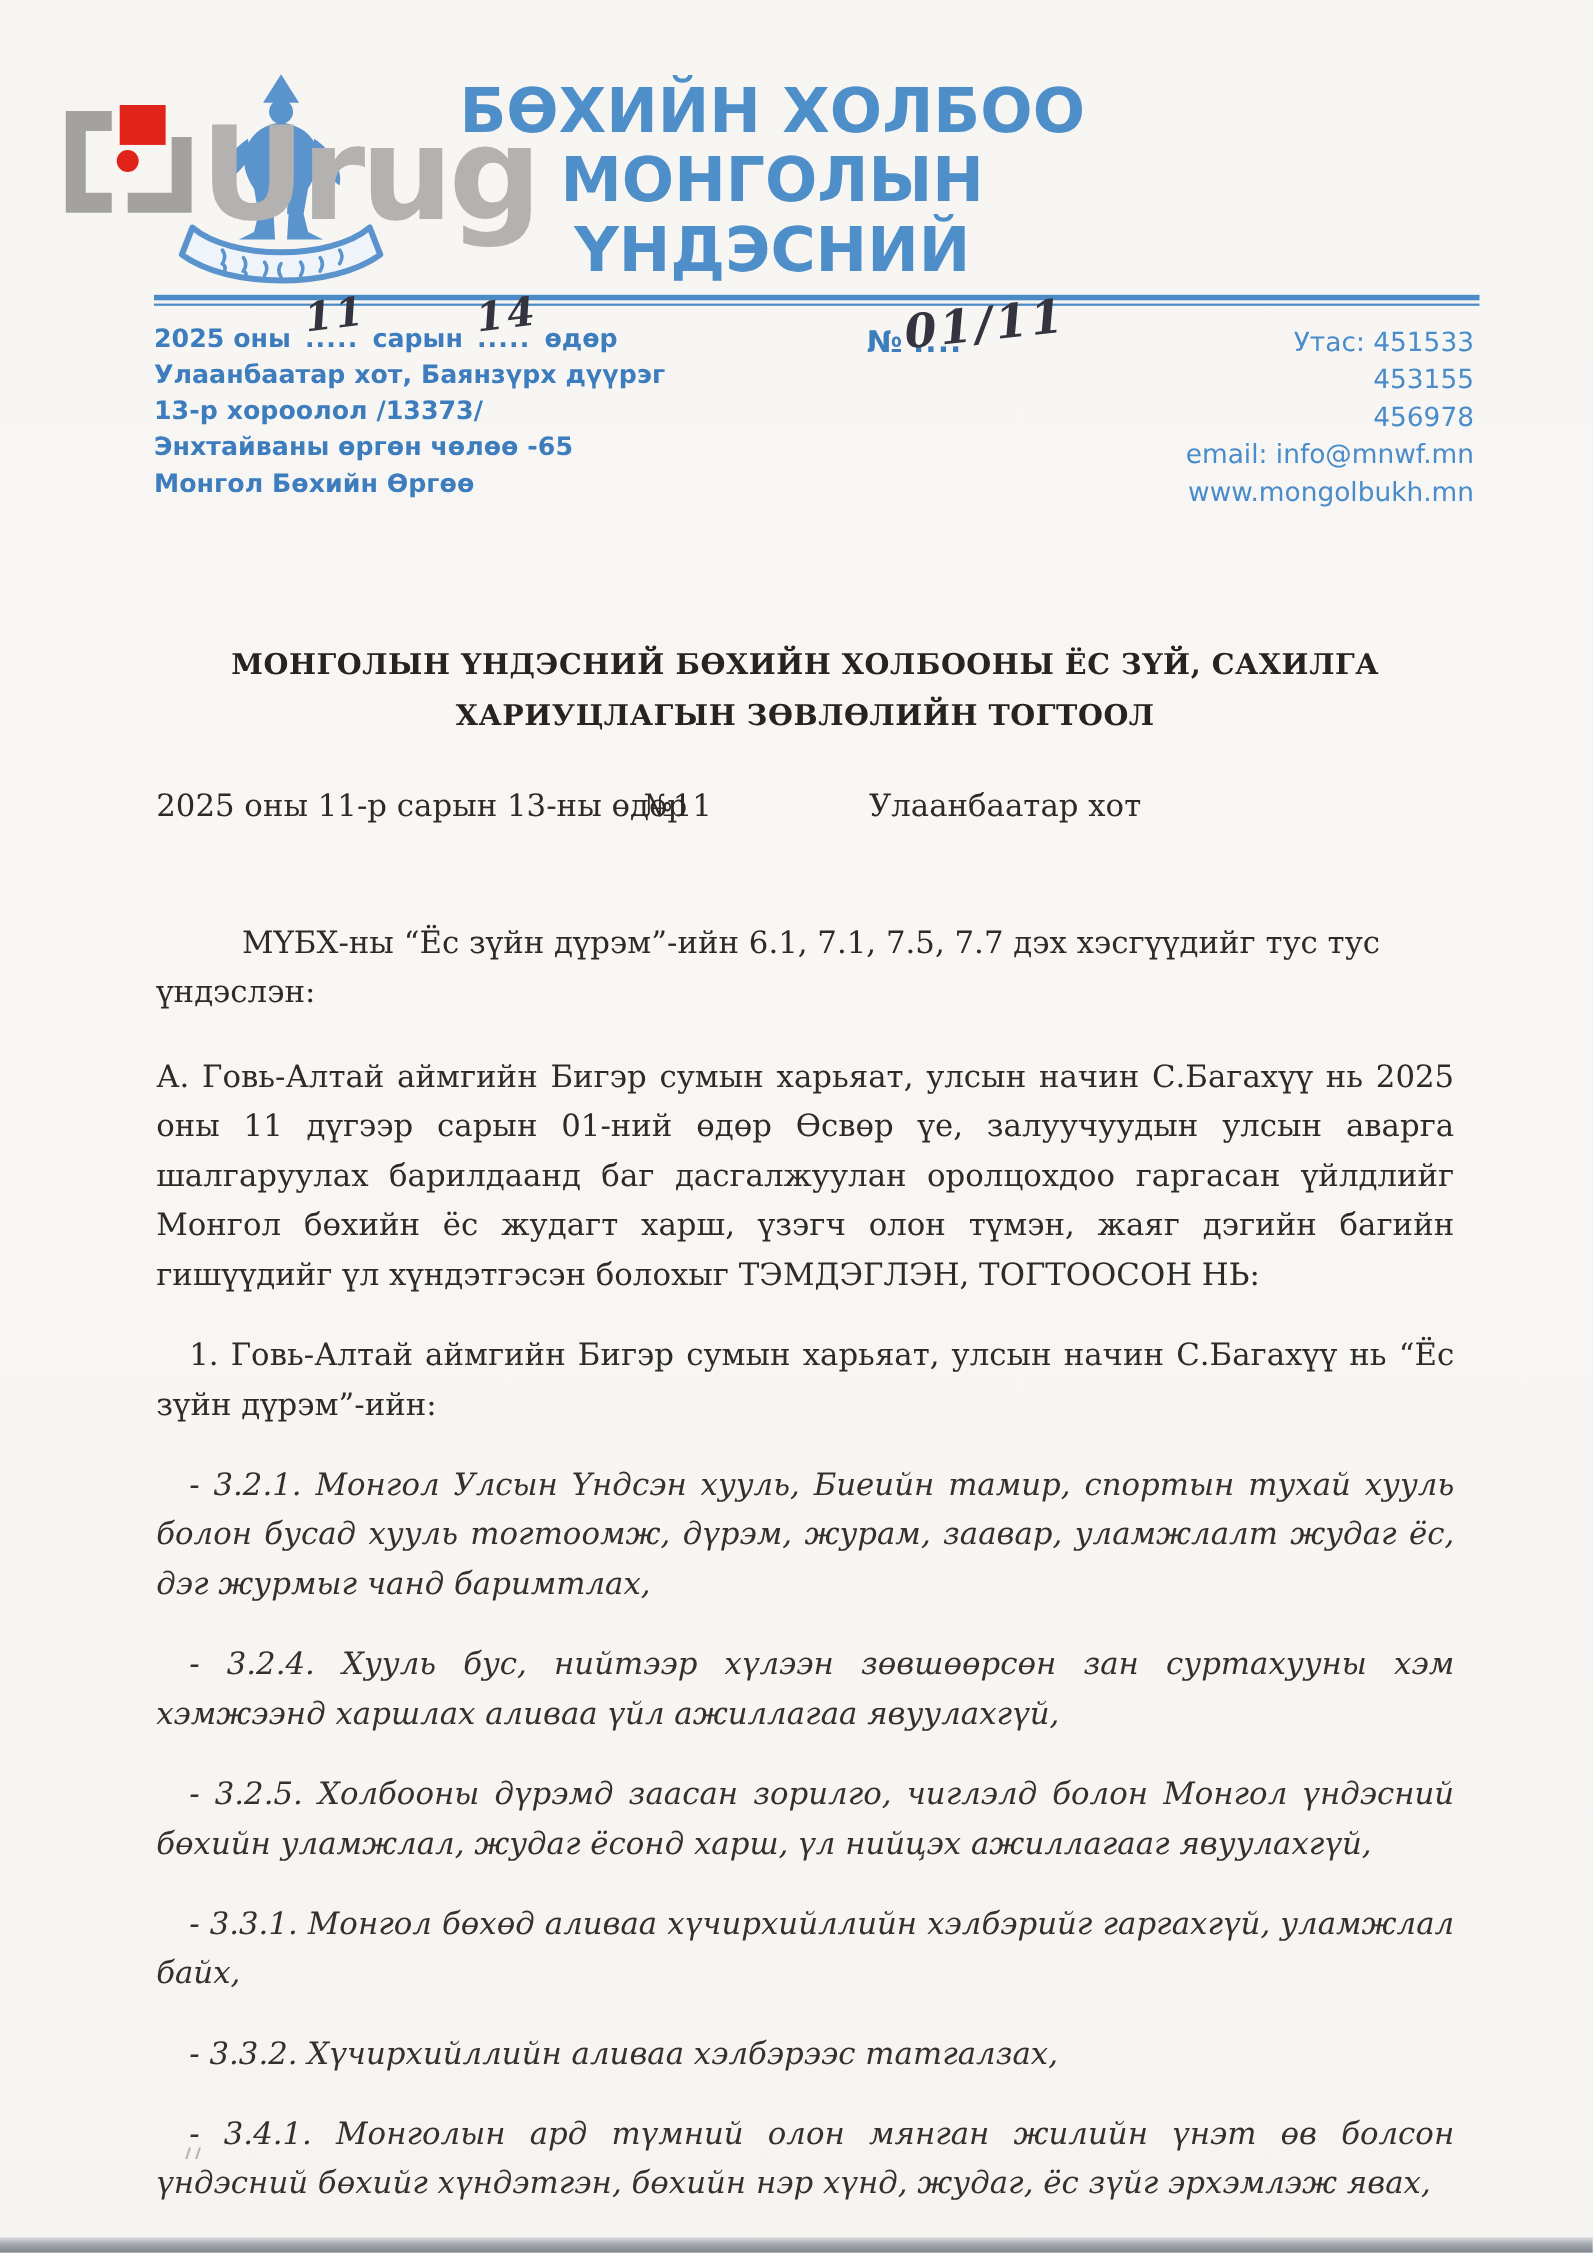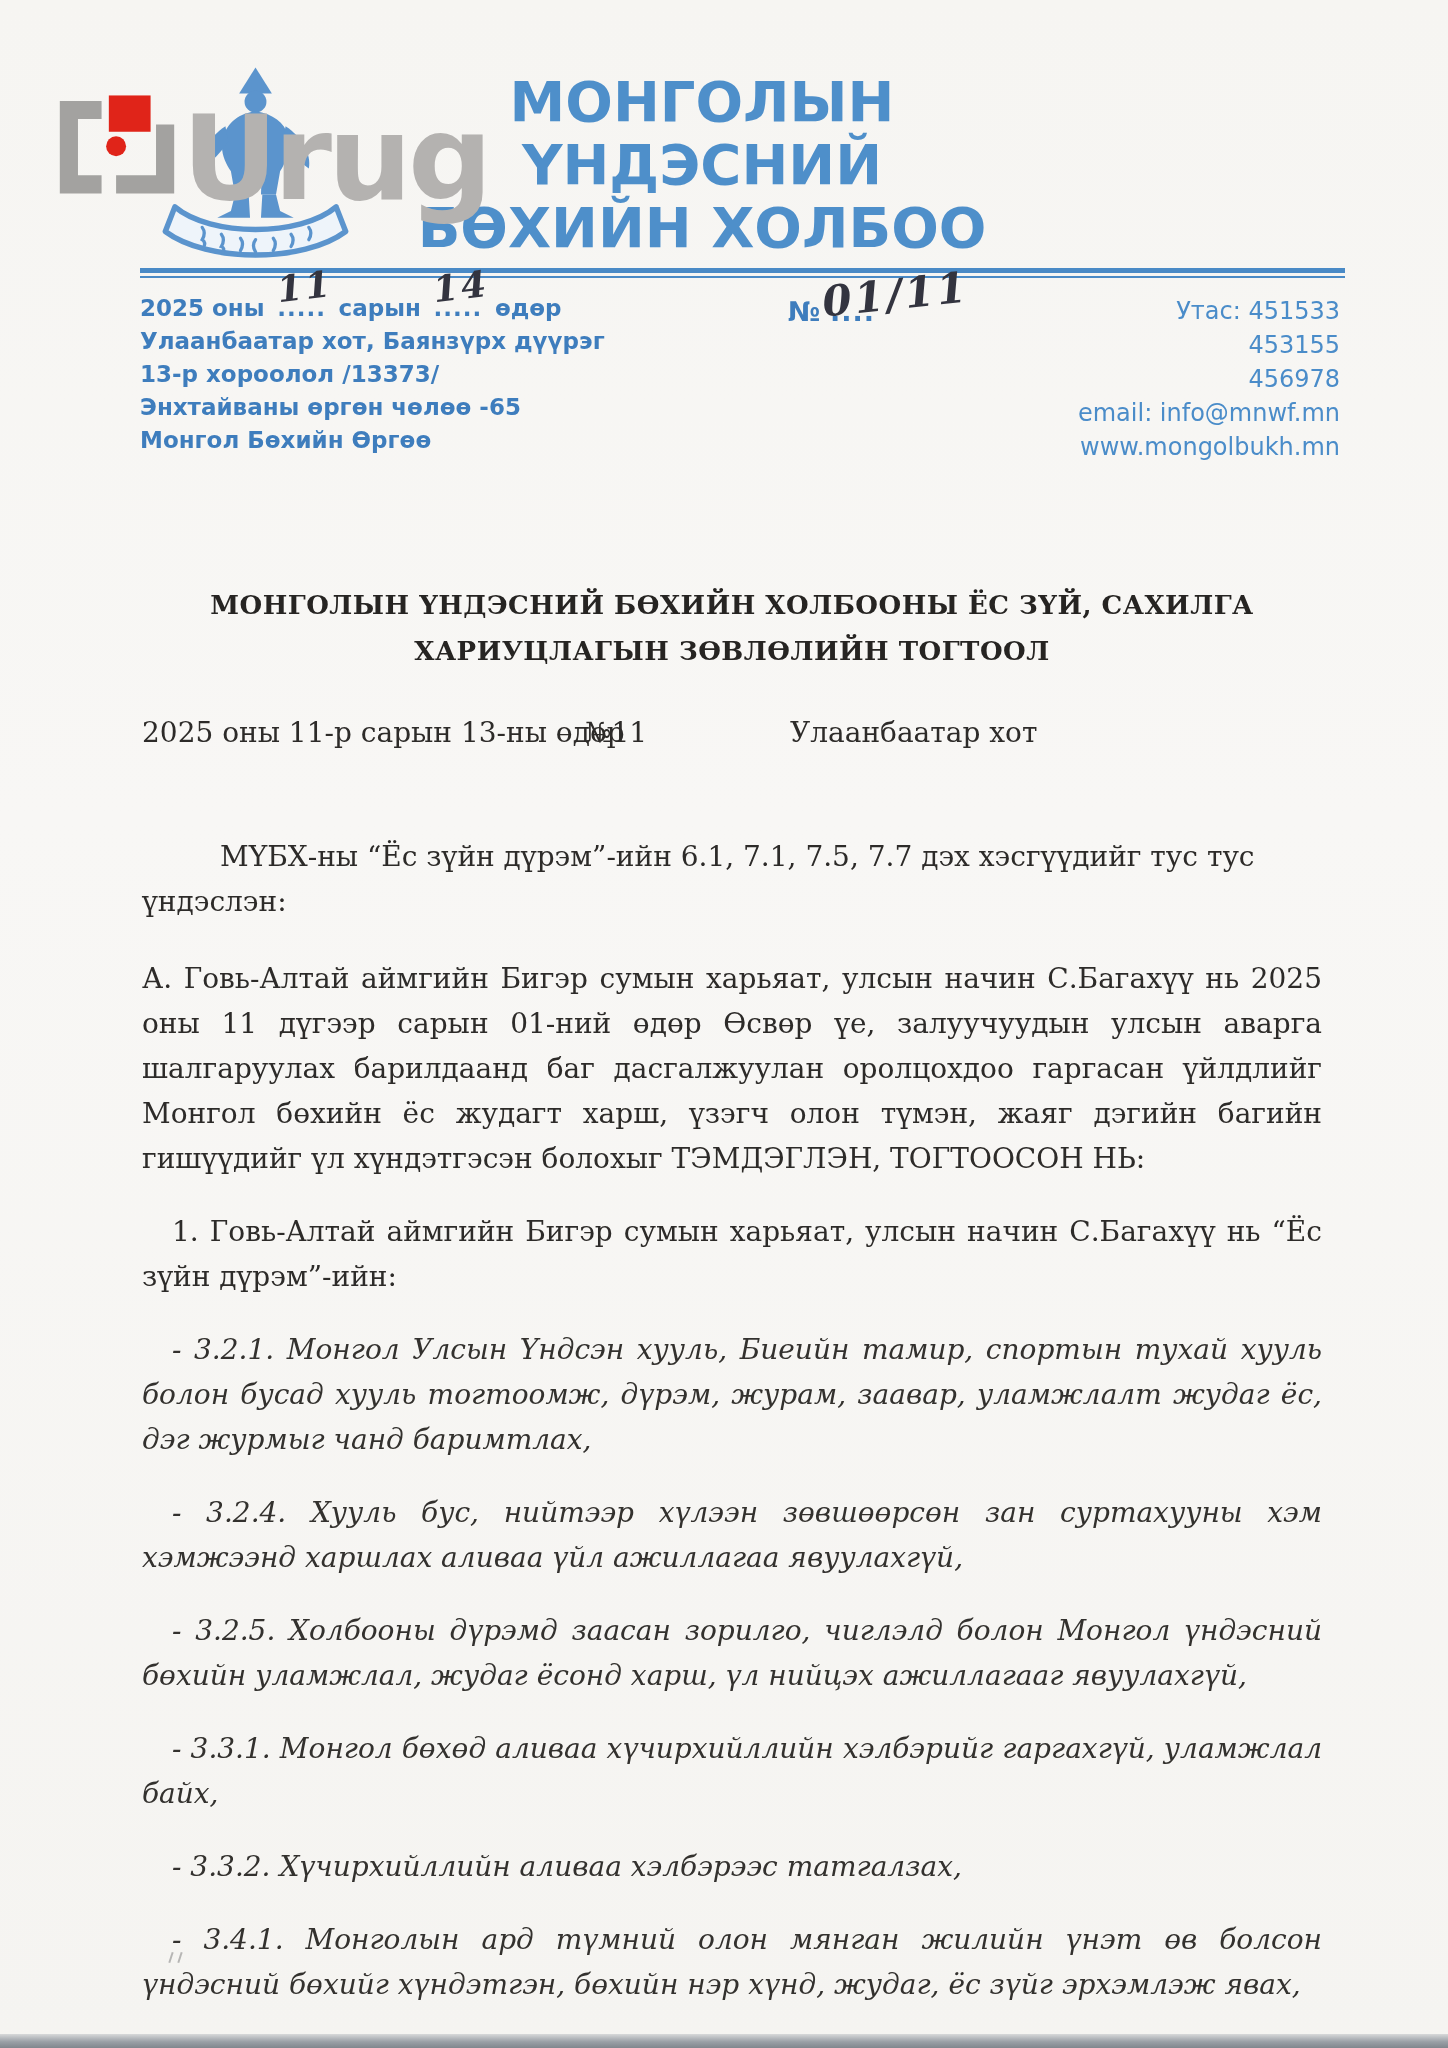--- a/index.html
+++ b/index.html
@@ -108,22 +108,22 @@
         <path d="M2,16 h46 v20 h-26 v62 h26 v20 H2 Z"></path>
         <path d="M128,118 h-64 v-20 h44 v-56 h20 Z"></path>
       </g>
       <rect x="56" y="10" width="46" height="40" fill="#e02419"></rect>
       <circle cx="64" cy="66" r="11" fill="#e02419"></circle>
     </svg>
     <span class="watermark-text">Urug</span>
   </div>
 
   <div class="org-title">
+    <div>БӨХИЙН ХОЛБОО</div>
     <div>МОНГОЛЫН ҮНДЭСНИЙ</div>
-    <div>БӨХИЙН ХОЛБОО</div>
   </div>
 
   <div class="header-rule">
     <div class="thick"></div>
     <div class="thin"></div>
   </div>
 
   <div class="address-block">
     <div>
       <span>2025 оны</span>

